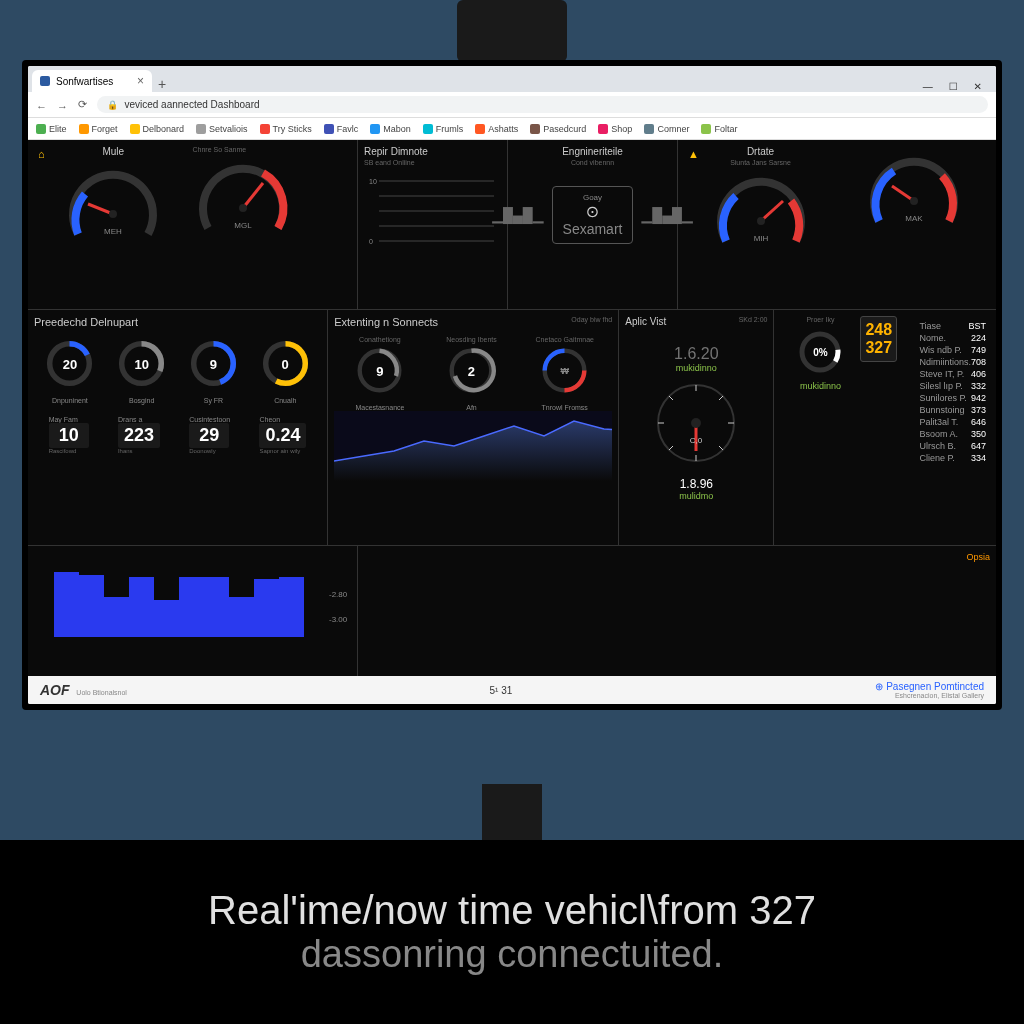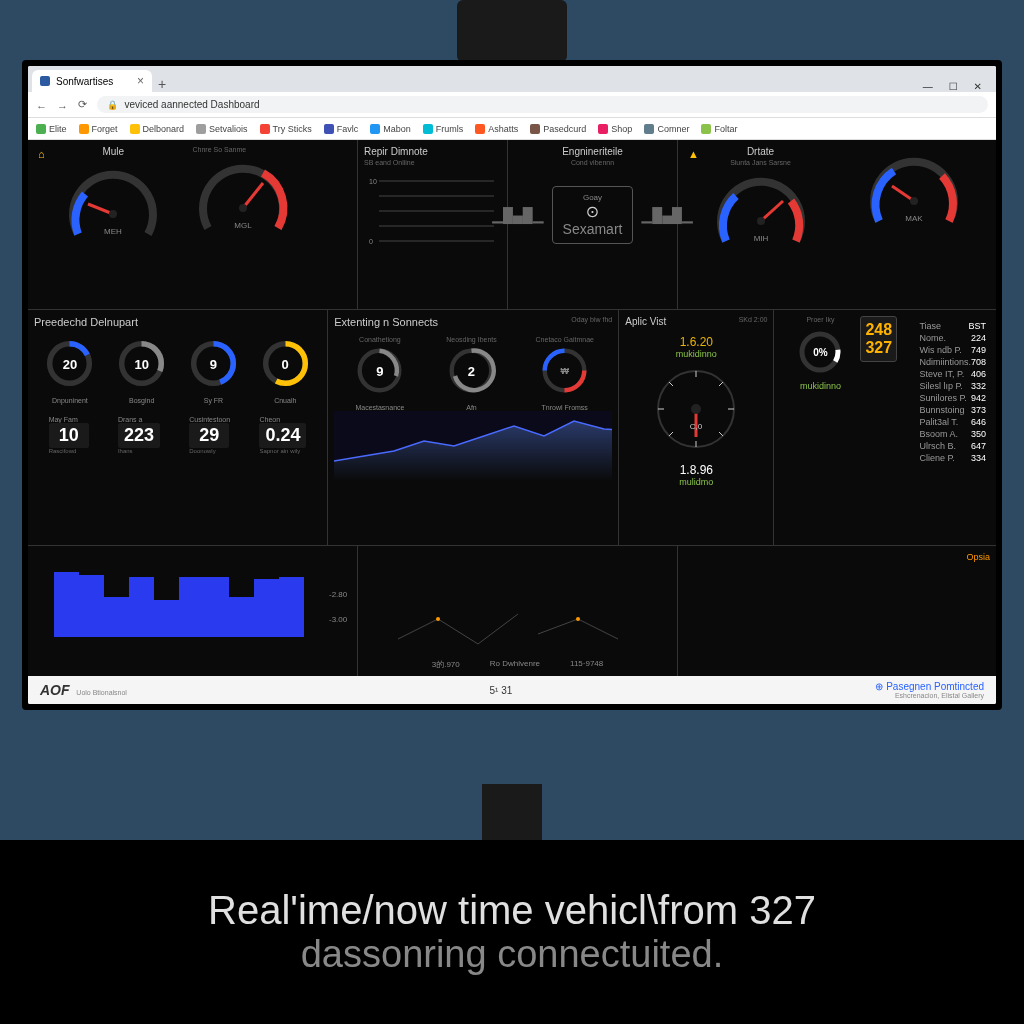--- a/index.html
+++ b/index.html
@@ -308,21 +308,21 @@
       <path d="M0,50 L30,45 L60,40 L90,30 L120,35 L150,25 L180,15 L210,25 L240,10 L270,18 L300,20 L310,22 L310,70 L0,70 Z" fill="url(#bg1)"></path>
       <path d="M0,50 L30,45 L60,40 L90,30 L120,35 L150,25 L180,15 L210,25 L240,10 L270,18 L300,20 L310,22" fill="none" stroke="#4a6aff" stroke-width="1.5"></path>
     </svg>
   </div>
 
   <div class="panel" style="width:170px;text-align:center">
     <div style="display:flex;justify-content:space-between">
       <div class="p-head">Aplic Vist</div>
       <div class="p-sub">SKd 2:00</div>
     </div>
-    <div style="color:#eab308;font-size:12px;margin-top:6px">1.6.20</div>
+    <div style="color:#737373;font-size:16px;margin-top:16px">1.6.20</div>
     <div class="green-txt">mukidinno</div>
     <svg width="100" height="100" viewBox="0 0 100 100">
       <circle cx="50" cy="50" r="38" fill="none" stroke="#333" stroke-width="2"></circle>
       <g stroke="#ccc" stroke-width="1">
         <line x1="50" y1="12" x2="50" y2="18"></line>
                 <line x1="77" y1="23" x2="73" y2="27"></line>
         <line x1="88" y1="50" x2="82" y2="50"></line>
                 <line x1="77" y1="77" x2="73" y2="73"></line>
         <line x1="50" y1="88" x2="50" y2="82"></line>
                 <line x1="23" y1="77" x2="27" y2="73"></line>
@@ -415,33 +415,20 @@
       <rect x="120" y="48" width="25" height="37" fill="#2a3aef"></rect>
       <rect x="145" y="25" width="25" height="60" fill="#2a3aef"></rect>
       <rect x="170" y="25" width="25" height="60" fill="#2a3aef"></rect>
       <rect x="195" y="45" width="25" height="40" fill="#2a3aef"></rect>
       <rect x="220" y="27" width="25" height="58" fill="#2a3aef"></rect>
       <rect x="245" y="25" width="25" height="60" fill="#2a3aef"></rect>
       <text x="295" y="45" fill="#888" font-size="8">-2.80</text>
       <text x="295" y="70" fill="#888" font-size="8">-3.00</text>
     </svg>
   </div>
-  <div class="panel" style="width:320px;display:flex;flex-direction:column;justify-content:flex-end;align-items:center">
-    <svg width="280" height="70">
-      <path d="M20,50 L60,30 L100,55 L140,25" fill="none" stroke="#444" stroke-width="1"></path>
-      <path d="M160,45 L200,30 L240,50" fill="none" stroke="#444" stroke-width="1"></path>
-      <circle cx="60" cy="30" r="2" fill="#ff9800"></circle>
-              <circle cx="200" cy="30" r="2" fill="#ff9800"></circle>
-    </svg>
-    <div style="display:flex;gap:30px;color:#888;font-size:8px">
-      <span>3的.970</span>
-      <span>Ro Dwhlvenre</span>
-      <span>115·9748</span>
-    </div>
-  </div>
   <div class="panel" style="flex:1;border-right:none">
     <div class="orange-txt" style="text-align:right">Opsia</div>
   </div>
 </div>
 
 </div>
 
 <div class="footer">
   <div>
     <span class="logo">AOF</span>

